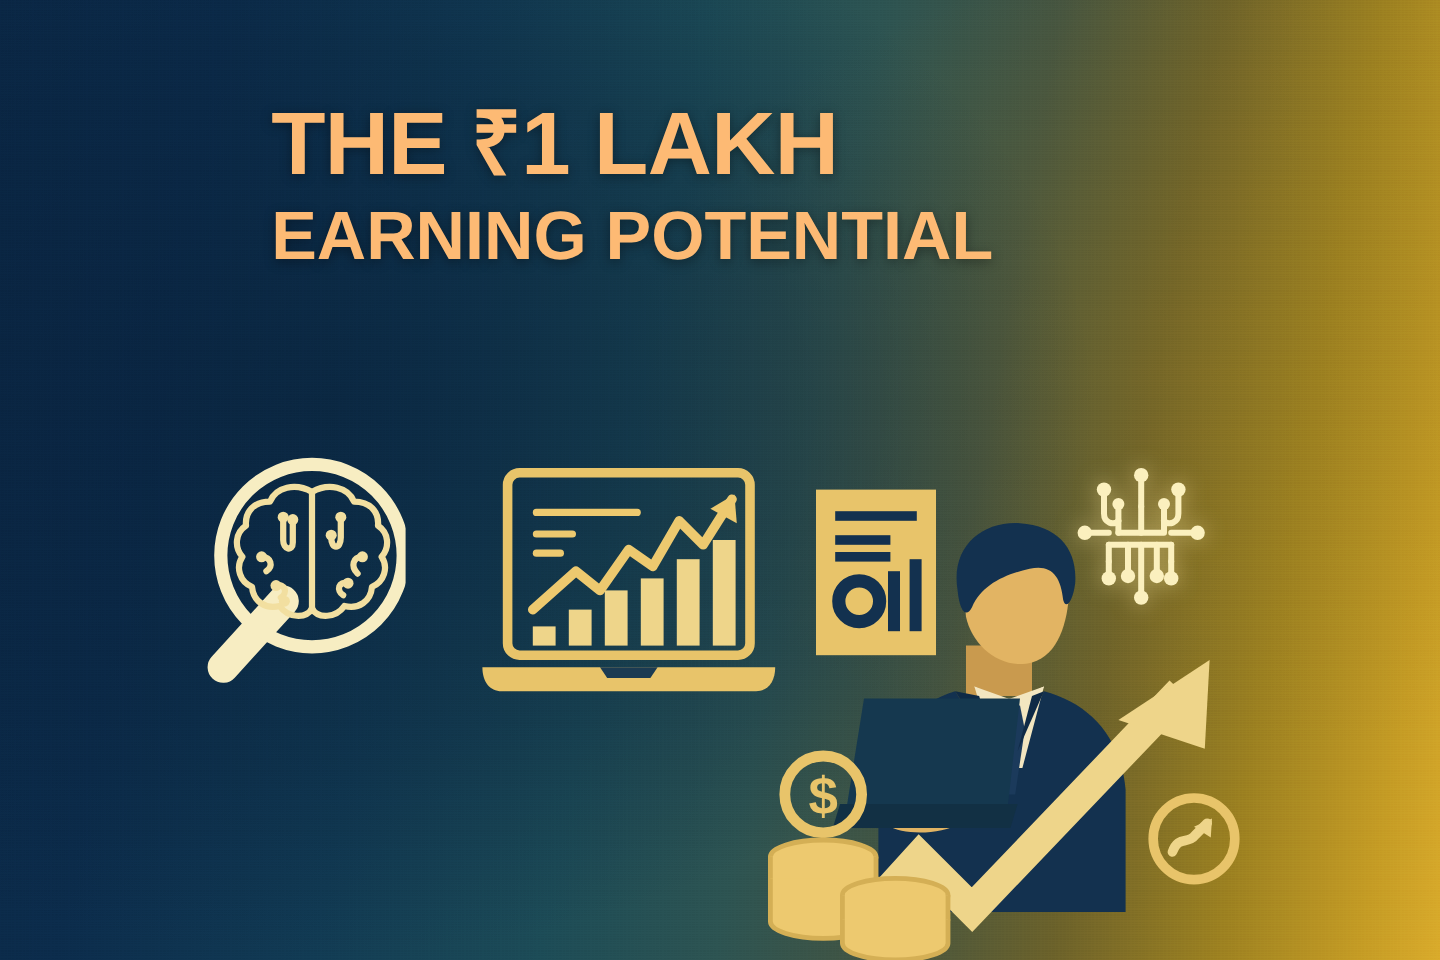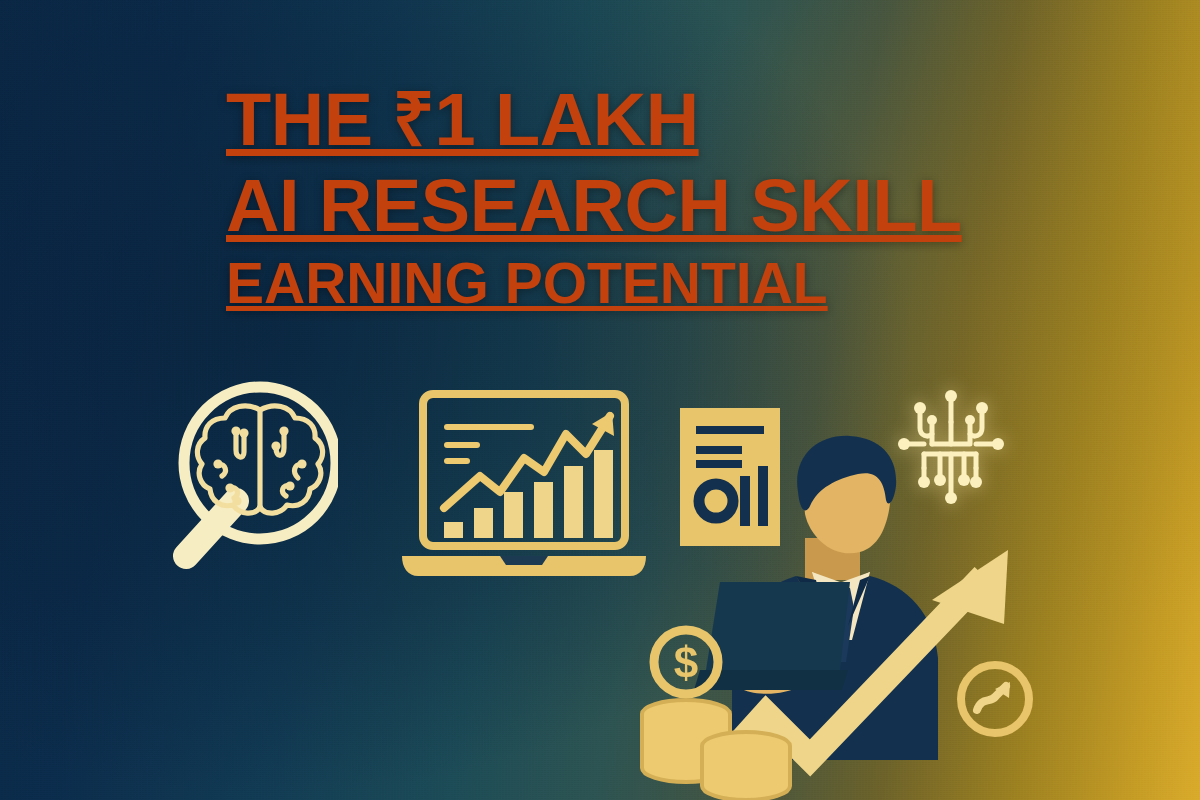--- a/index.html
+++ b/index.html
@@ -50,28 +50,27 @@
   }
 
   
   #headline {
     position: absolute;
     left: 226px;
     top: 84px;
     width: 800px;
   }
   .hl-line {
-    color: #c2410c;
+    color: #fdba74;
     font-weight: bold;
     letter-spacing: -0.5px;
     line-height: 0.97;
     white-space: nowrap;
     text-shadow: 0 2px 10px rgba(0,0,0,0.35);
     margin: 0;
-    text-decoration: underline;
   }
   #hl-1 { font-size: 74px; }
   #hl-2 { font-size: 74px; margin-top: 14px; }
   #hl-3 { font-size: 57px; margin-top: 14px; letter-spacing: 0px; }
 
   
   .art { position: absolute; }
   #art-magnifier    { left: 108px;  top: 368px; }
   #art-laptop-chart { left: 396px;  top: 388px; }
   #art-document     { left: 676px;  top: 404px; }
@@ -87,21 +86,20 @@
 <body>
 
 <div id="poster">
 
   <div id="bg-gradient"></div>
   <div id="bg-vignette"></div>
   <div id="bg-noise"></div>
 
   <div id="headline">
     <div class="hl-line" id="hl-1">THE ₹1 LAKH</div>
-    <div class="hl-line" id="hl-2">AI RESEARCH SKILL</div>
     <div class="hl-line" id="hl-3">EARNING POTENTIAL</div>
   </div>
 
   <div class="art" id="art-magnifier">
     <svg width="230" height="220" viewBox="0 0 230 220" fill="none">
 
       <g>
         <line x1="78" y1="188" x2="128" y2="133" stroke="#f7edc2" stroke-width="26" stroke-linecap="round"></line>
       </g>
 

